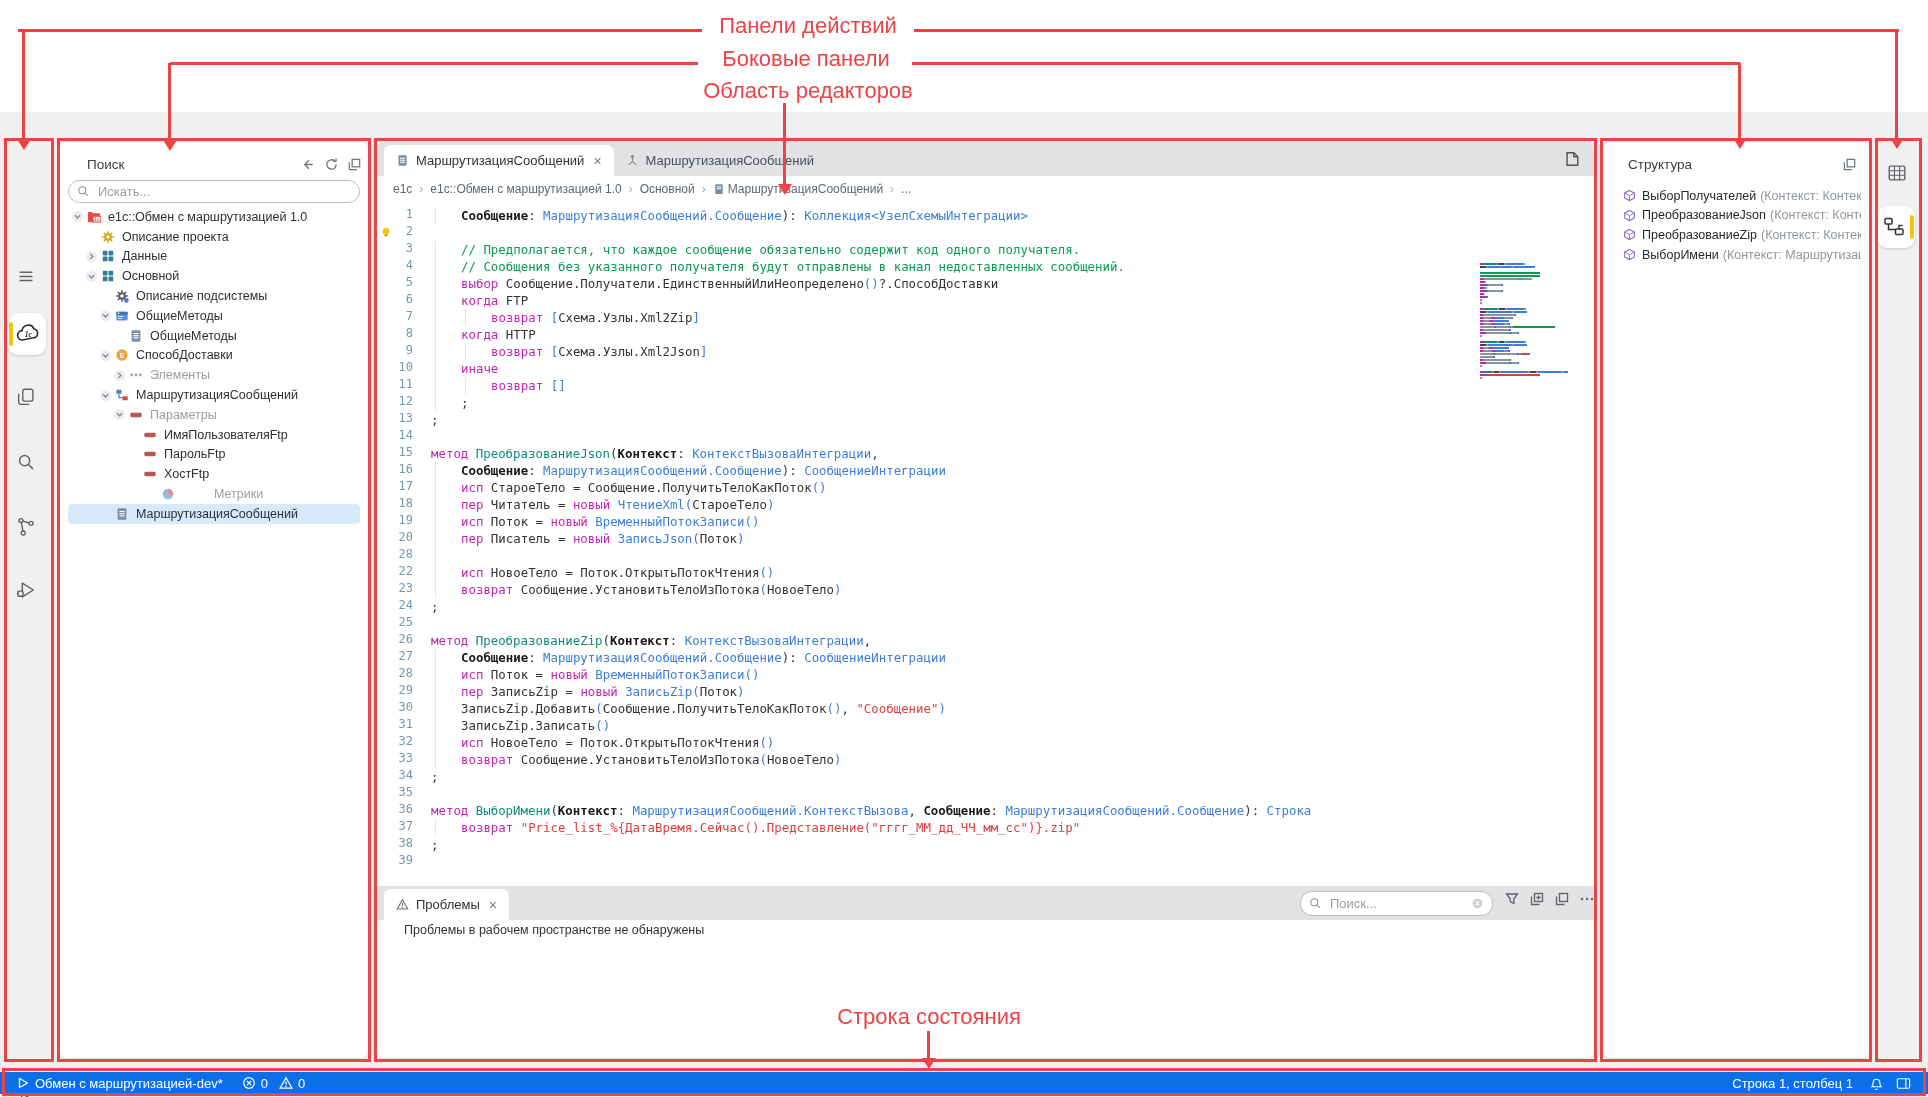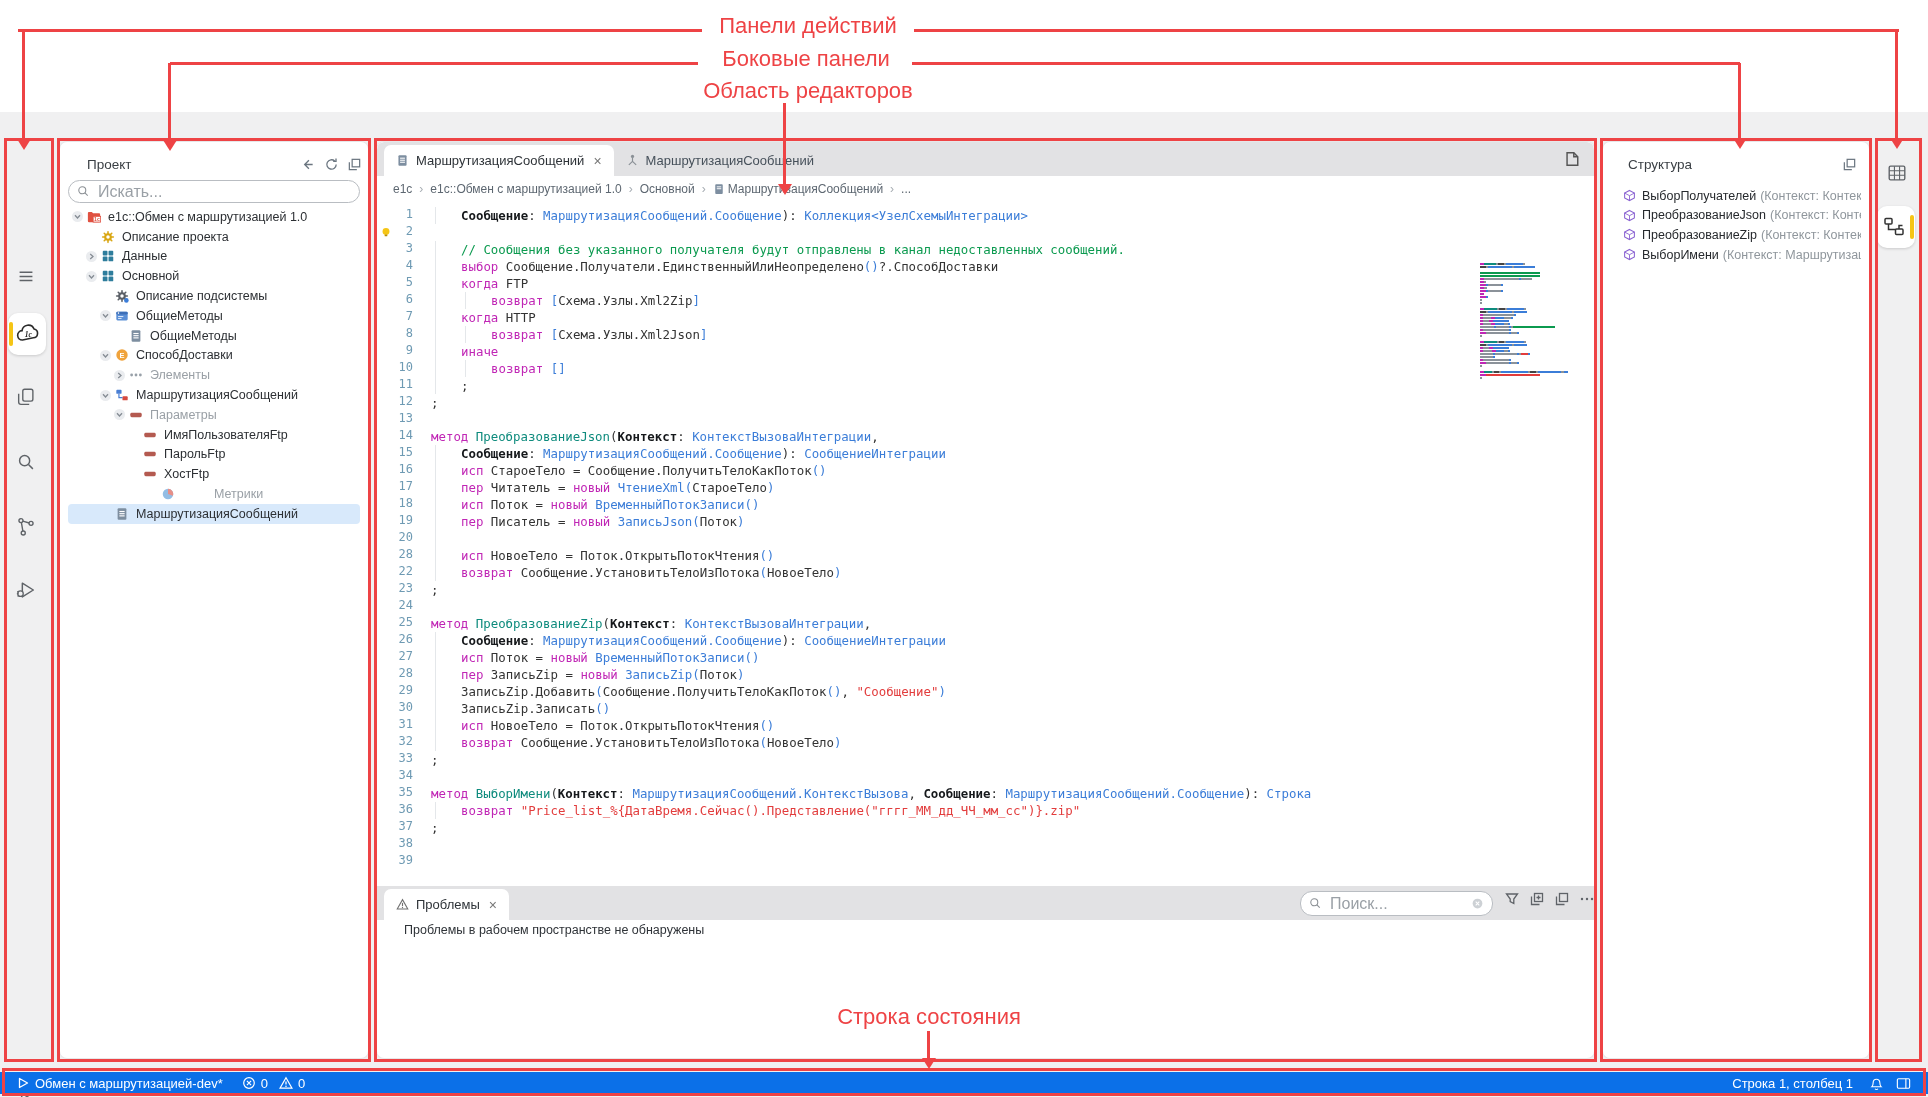--- a/index.html
+++ b/index.html
@@ -11,21 +11,21 @@
   .panel-title{position:absolute;font-size:13.5px;color:#3a3f44}
   .hicon{position:absolute;width:18px;height:18px;display:flex;align-items:center;justify-content:center}
 
   
   .ibtn{position:absolute;width:36px;height:36px;display:flex;align-items:center;justify-content:center;cursor:pointer}
   .actbtn{position:absolute;background:#fff;border-radius:10px;box-shadow:0 1px 3px rgba(0,0,0,.16)}
   .ybar{position:absolute;width:4px;border-radius:2px;background:#f5c515}
 
   
   .sbox{position:absolute;display:flex;align-items:center;gap:6px;background:#fff;border:1px solid #b9bdc2;border-radius:12px;padding:0 8px;box-sizing:border-box}
-  .sbox input{border:none;outline:none;flex:1;font-size:16px;font-family:"Liberation Sans",sans-serif;color:#15803d;background:transparent;min-width:0}
+  .sbox input{border:none;outline:none;flex:1;font-size:13px;font-family:"Liberation Sans",sans-serif;color:#15803d;background:transparent;min-width:0}
   .sbox input::placeholder{color:#9aa0a6}
 
   
   #tree{position:absolute;left:4px;top:65px;right:4px;bottom:6px;overflow:hidden}
   .trow{display:flex;align-items:center;height:19.8px;font-size:12.5px;color:#2c2f33;border-radius:4px;margin:0 4px;white-space:nowrap}
   .trow.sel{background:#d8e9fb}
   .trow.muted .tlab{color:#9aa0a6}
   .texp{width:15px;height:10px;display:inline-flex;align-items:center;flex:none}
   .tico{width:19px;display:inline-flex;align-items:center;flex:none}
   .tlab{margin-left:2px}
@@ -143,21 +143,21 @@
         <svg width="24" height="24" viewBox="0 0 24 24" style="margin:9px 0 0 5px" fill="none" stroke="#333" stroke-width="1.5">
             <rect x="3" y="3.5" width="7" height="5.5" rx="1"></rect>
             <rect x="13.5" y="14" width="7.5" height="5.5" rx="1"></rect>
             <path d="M6.5 9v5.5h7M17 14v-3.5h3.5"></path>
           </svg>
       </div>
     </div>
   </div>
 
   <div class="card" style="left:60px;top:142px;width:308px;height:916px">
-    <div class="panel-title" style="left:27px;top:15px">Проект</div>
+    <div class="panel-title" style="left:27px;top:15px">Поиск</div>
     <div class="hicon" style="left:238px;top:13px">
       <svg width="15" height="15" viewBox="0 0 16 16" fill="none" stroke="#6b7680" stroke-width="1.4">
           <path d="M9.5 3.5 L5 8l4.5 4.5M5 8h8.5"></path>
         </svg>
     </div>
     <div class="hicon" style="left:262px;top:13px">
       <svg width="15" height="15" viewBox="0 0 16 16" fill="none" stroke="#6b7680" stroke-width="1.4">
           <path d="M13 8a5 5 0 1 1-1.6-3.7"></path>
           <path d="M12.8 1.6v3h-3"></path>
         </svg>
@@ -495,20 +495,21 @@
           <div class="gl">34</div>
           <div class="gl">35</div>
           <div class="gl">36</div>
           <div class="gl">37</div>
           <div class="gl">38</div>
           <div class="gl">39</div>
         </div>
       <div id="codelines">
           <div class="cl"><i class="ig" style="left:12px"></i><span style="padding-left:38px"><span class="tk-b">Сообщение</span><span class="tk-p">: </span><span class="tk-t">МаршрутизацияСообщений.Сообщение</span><span class="tk-p">): </span><span class="tk-t">Коллекция&lt;УзелСхемыИнтеграции&gt;</span></span></div>
           <div class="cl"><span style="padding-left:8px"></span></div>
+          <div class="cl"><i class="ig" style="left:12px"></i><span style="padding-left:38px"><span class="tk-c">// Предполагается, что каждое сообщение обязательно содержит код одного получателя.</span></span></div>
           <div class="cl"><i class="ig" style="left:12px"></i><span style="padding-left:38px"><span class="tk-c">// Сообщения без указанного получателя будут отправлены в канал недоставленных сообщений.</span></span></div>
           <div class="cl"><i class="ig" style="left:12px"></i><span style="padding-left:38px"><span class="tk-k">выбор </span><span class="tk-p">Сообщение.Получатели.ЕдинственныйИлиНеопределено</span><span class="tk-br">()</span><span class="tk-p">?.СпособДоставки</span></span></div>
           <div class="cl"><i class="ig" style="left:12px"></i><span style="padding-left:38px"><span class="tk-k">когда </span><span class="tk-p">FTP</span></span></div>
           <div class="cl"><i class="ig" style="left:12px"></i><i class="ig" style="left:42px"></i><span style="padding-left:68px"><span class="tk-k">возврат </span><span class="tk-br">[</span><span class="tk-p">Схема.Узлы.Xml2Zip</span><span class="tk-br">]</span></span></div>
           <div class="cl"><i class="ig" style="left:12px"></i><span style="padding-left:38px"><span class="tk-k">когда </span><span class="tk-p">HTTP</span></span></div>
           <div class="cl"><i class="ig" style="left:12px"></i><i class="ig" style="left:42px"></i><span style="padding-left:68px"><span class="tk-k">возврат </span><span class="tk-br">[</span><span class="tk-p">Схема.Узлы.Xml2Json</span><span class="tk-br">]</span></span></div>
           <div class="cl"><i class="ig" style="left:12px"></i><span style="padding-left:38px"><span class="tk-k">иначе</span></span></div>
           <div class="cl"><i class="ig" style="left:12px"></i><i class="ig" style="left:42px"></i><span style="padding-left:68px"><span class="tk-k">возврат </span><span class="tk-br">[]</span></span></div>
           <div class="cl"><i class="ig" style="left:12px"></i><span style="padding-left:38px"><span class="tk-p">;</span></span></div>
           <div class="cl"><span style="padding-left:8px"><span class="tk-p">;</span></span></div>

